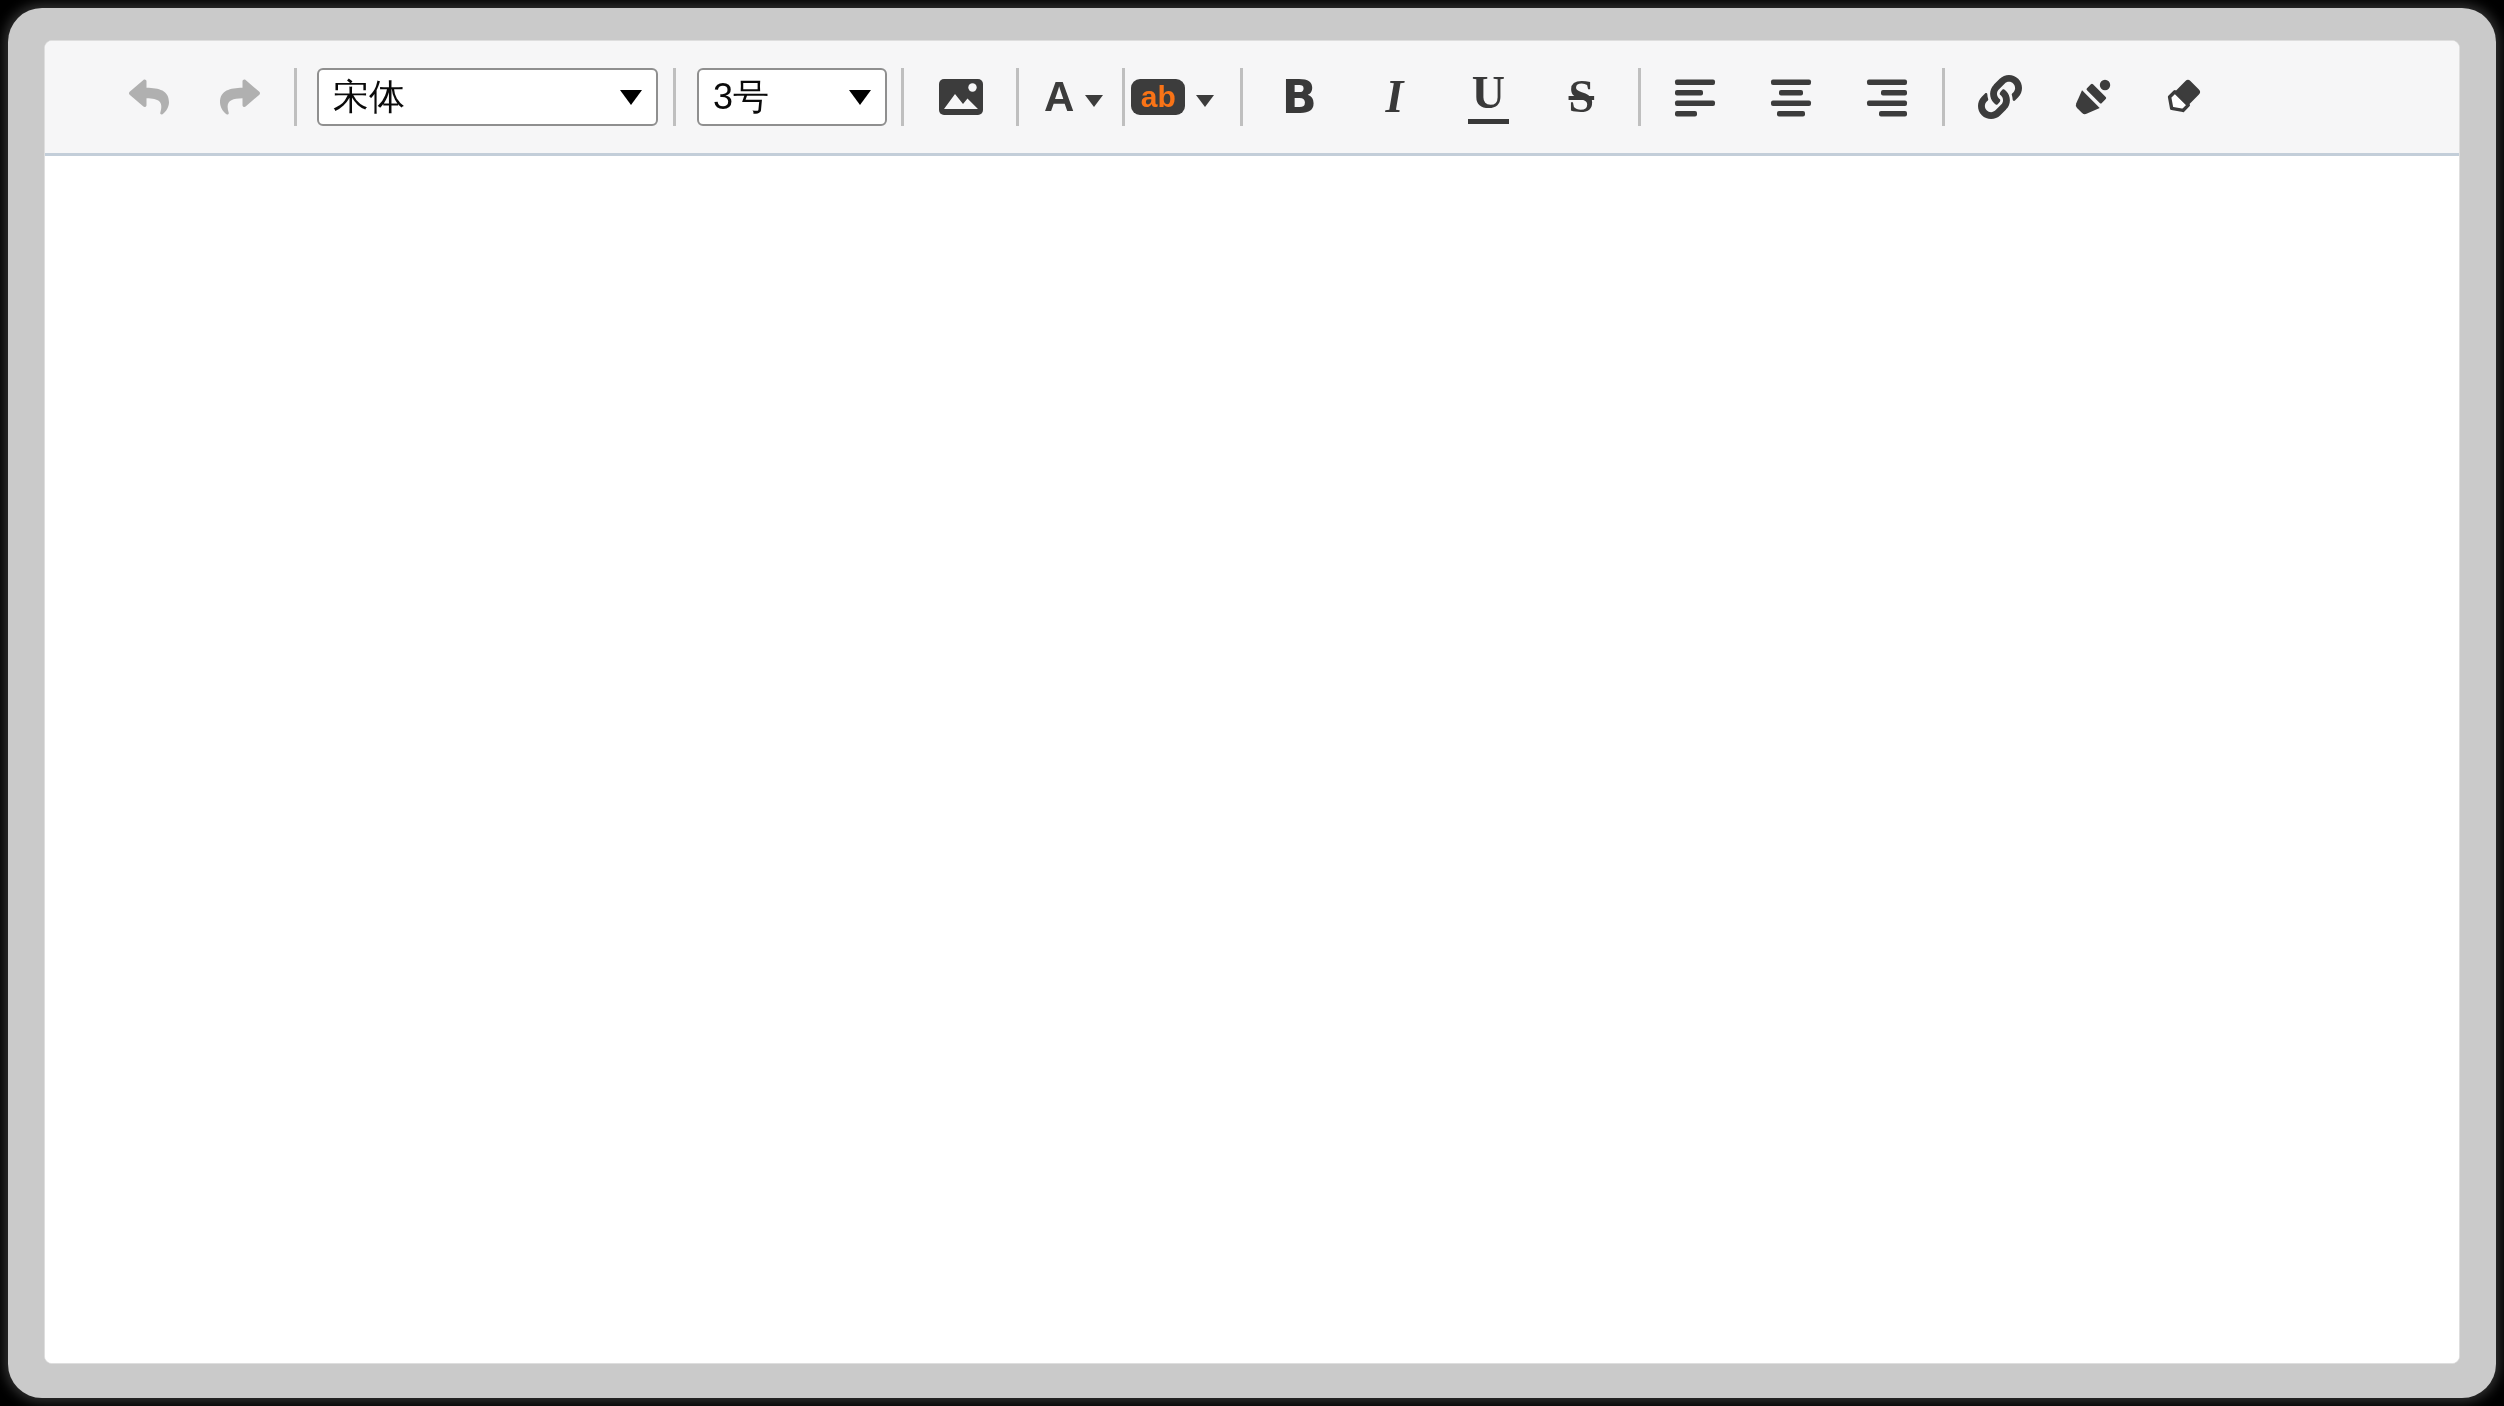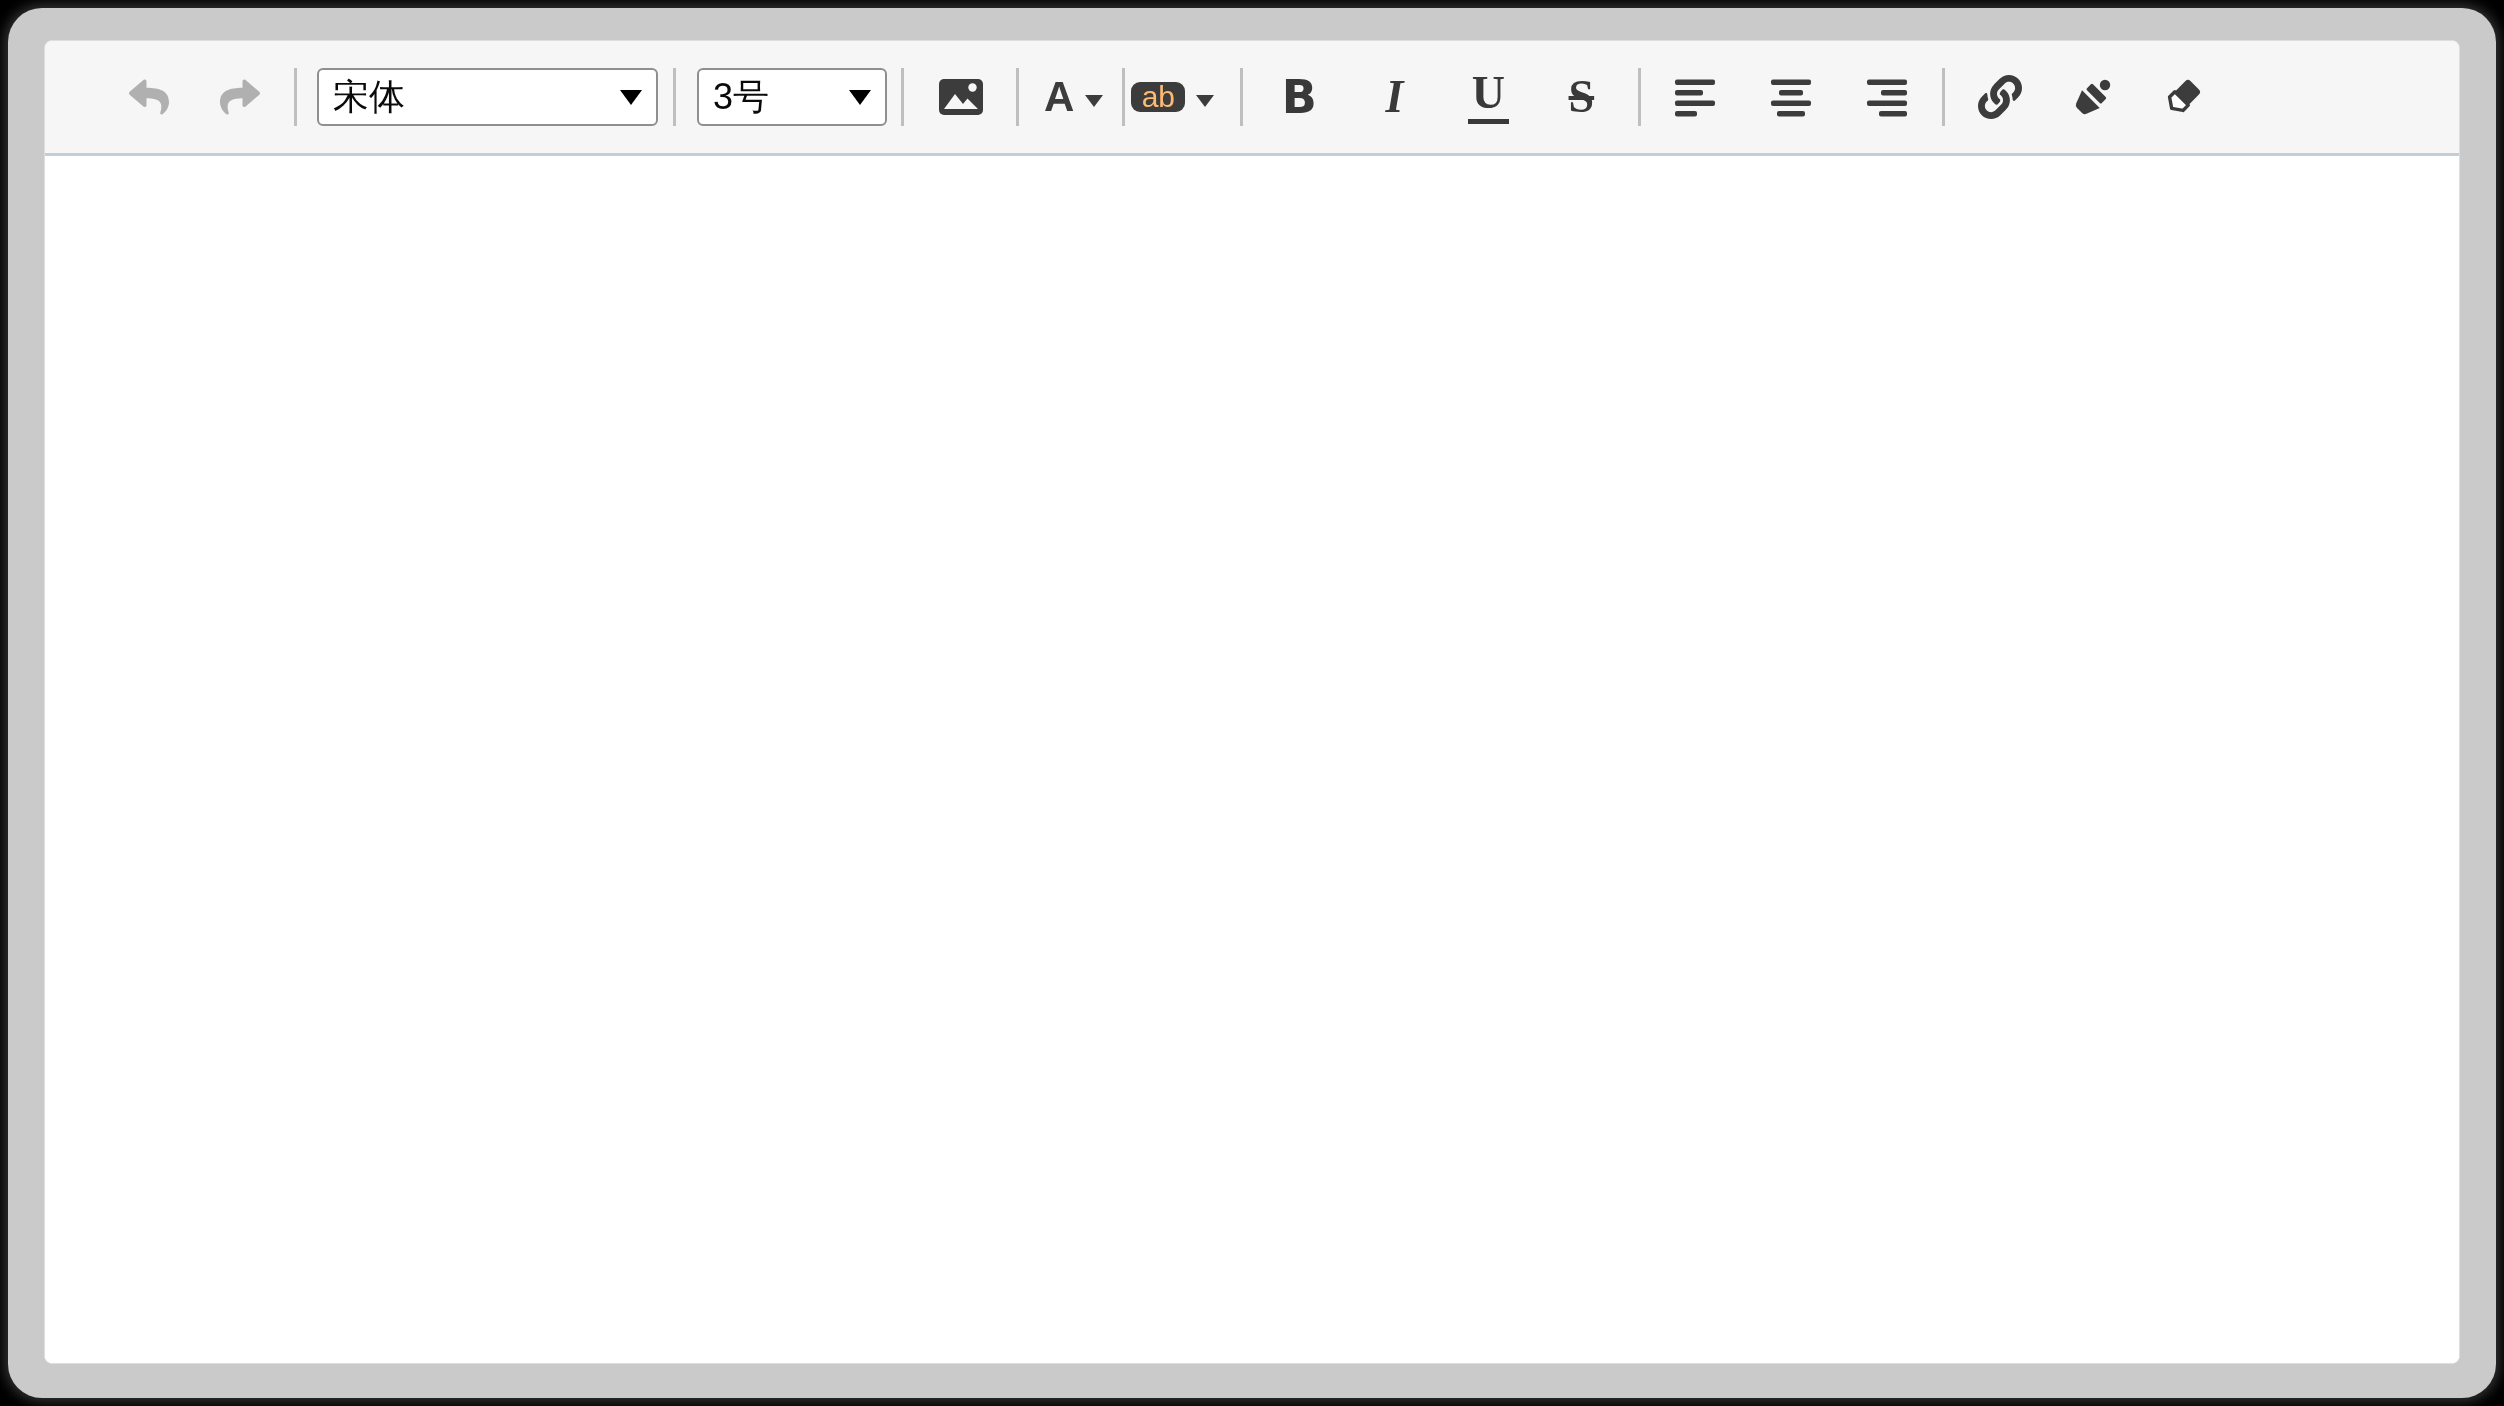--- a/index.html
+++ b/index.html
@@ -47,22 +47,22 @@
     width:0;height:0;flex:none;
     border-left:9px solid transparent;border-right:9px solid transparent;
     border-top:12px solid #3c3c3c;
   }
   .combo{display:flex;align-items:center;flex:none;cursor:pointer;height:48px;}
   .letterA{
     font-size:42px;font-weight:bold;color:#3c3c3c;line-height:1;
     font-family:"Liberation Sans","DejaVu Sans",sans-serif;
   }
   .ab-box{
-    width:54px;height:30px;background:#3c3c3c;border-radius:9px;
-    color:#fdba74;font-size:30px;font-weight:normal;line-height:1;
+    width:54px;height:36px;background:#3c3c3c;border-radius:9px;
+    color:#f97316;font-size:30px;font-weight:bold;line-height:1;
     display:flex;align-items:center;justify-content:center;
     font-family:"Liberation Sans","DejaVu Sans",sans-serif;
   }
   .combo .mini-caret{margin-left:11px;margin-top:8px;}
   .letter{font-size:46px;font-weight:bold;color:#393939;line-height:1;}
   .bold-glyph{font-family:"DejaVu Sans","Liberation Sans",sans-serif;font-weight:800;}
   .italic-glyph{font-family:"Liberation Serif","DejaVu Serif",serif;font-style:italic;}
   .underline-glyph{
     font-family:"Liberation Serif","DejaVu Serif",serif;
     display:inline-block;border-bottom:5px solid #393939;padding:0 4px 3px 4px;

